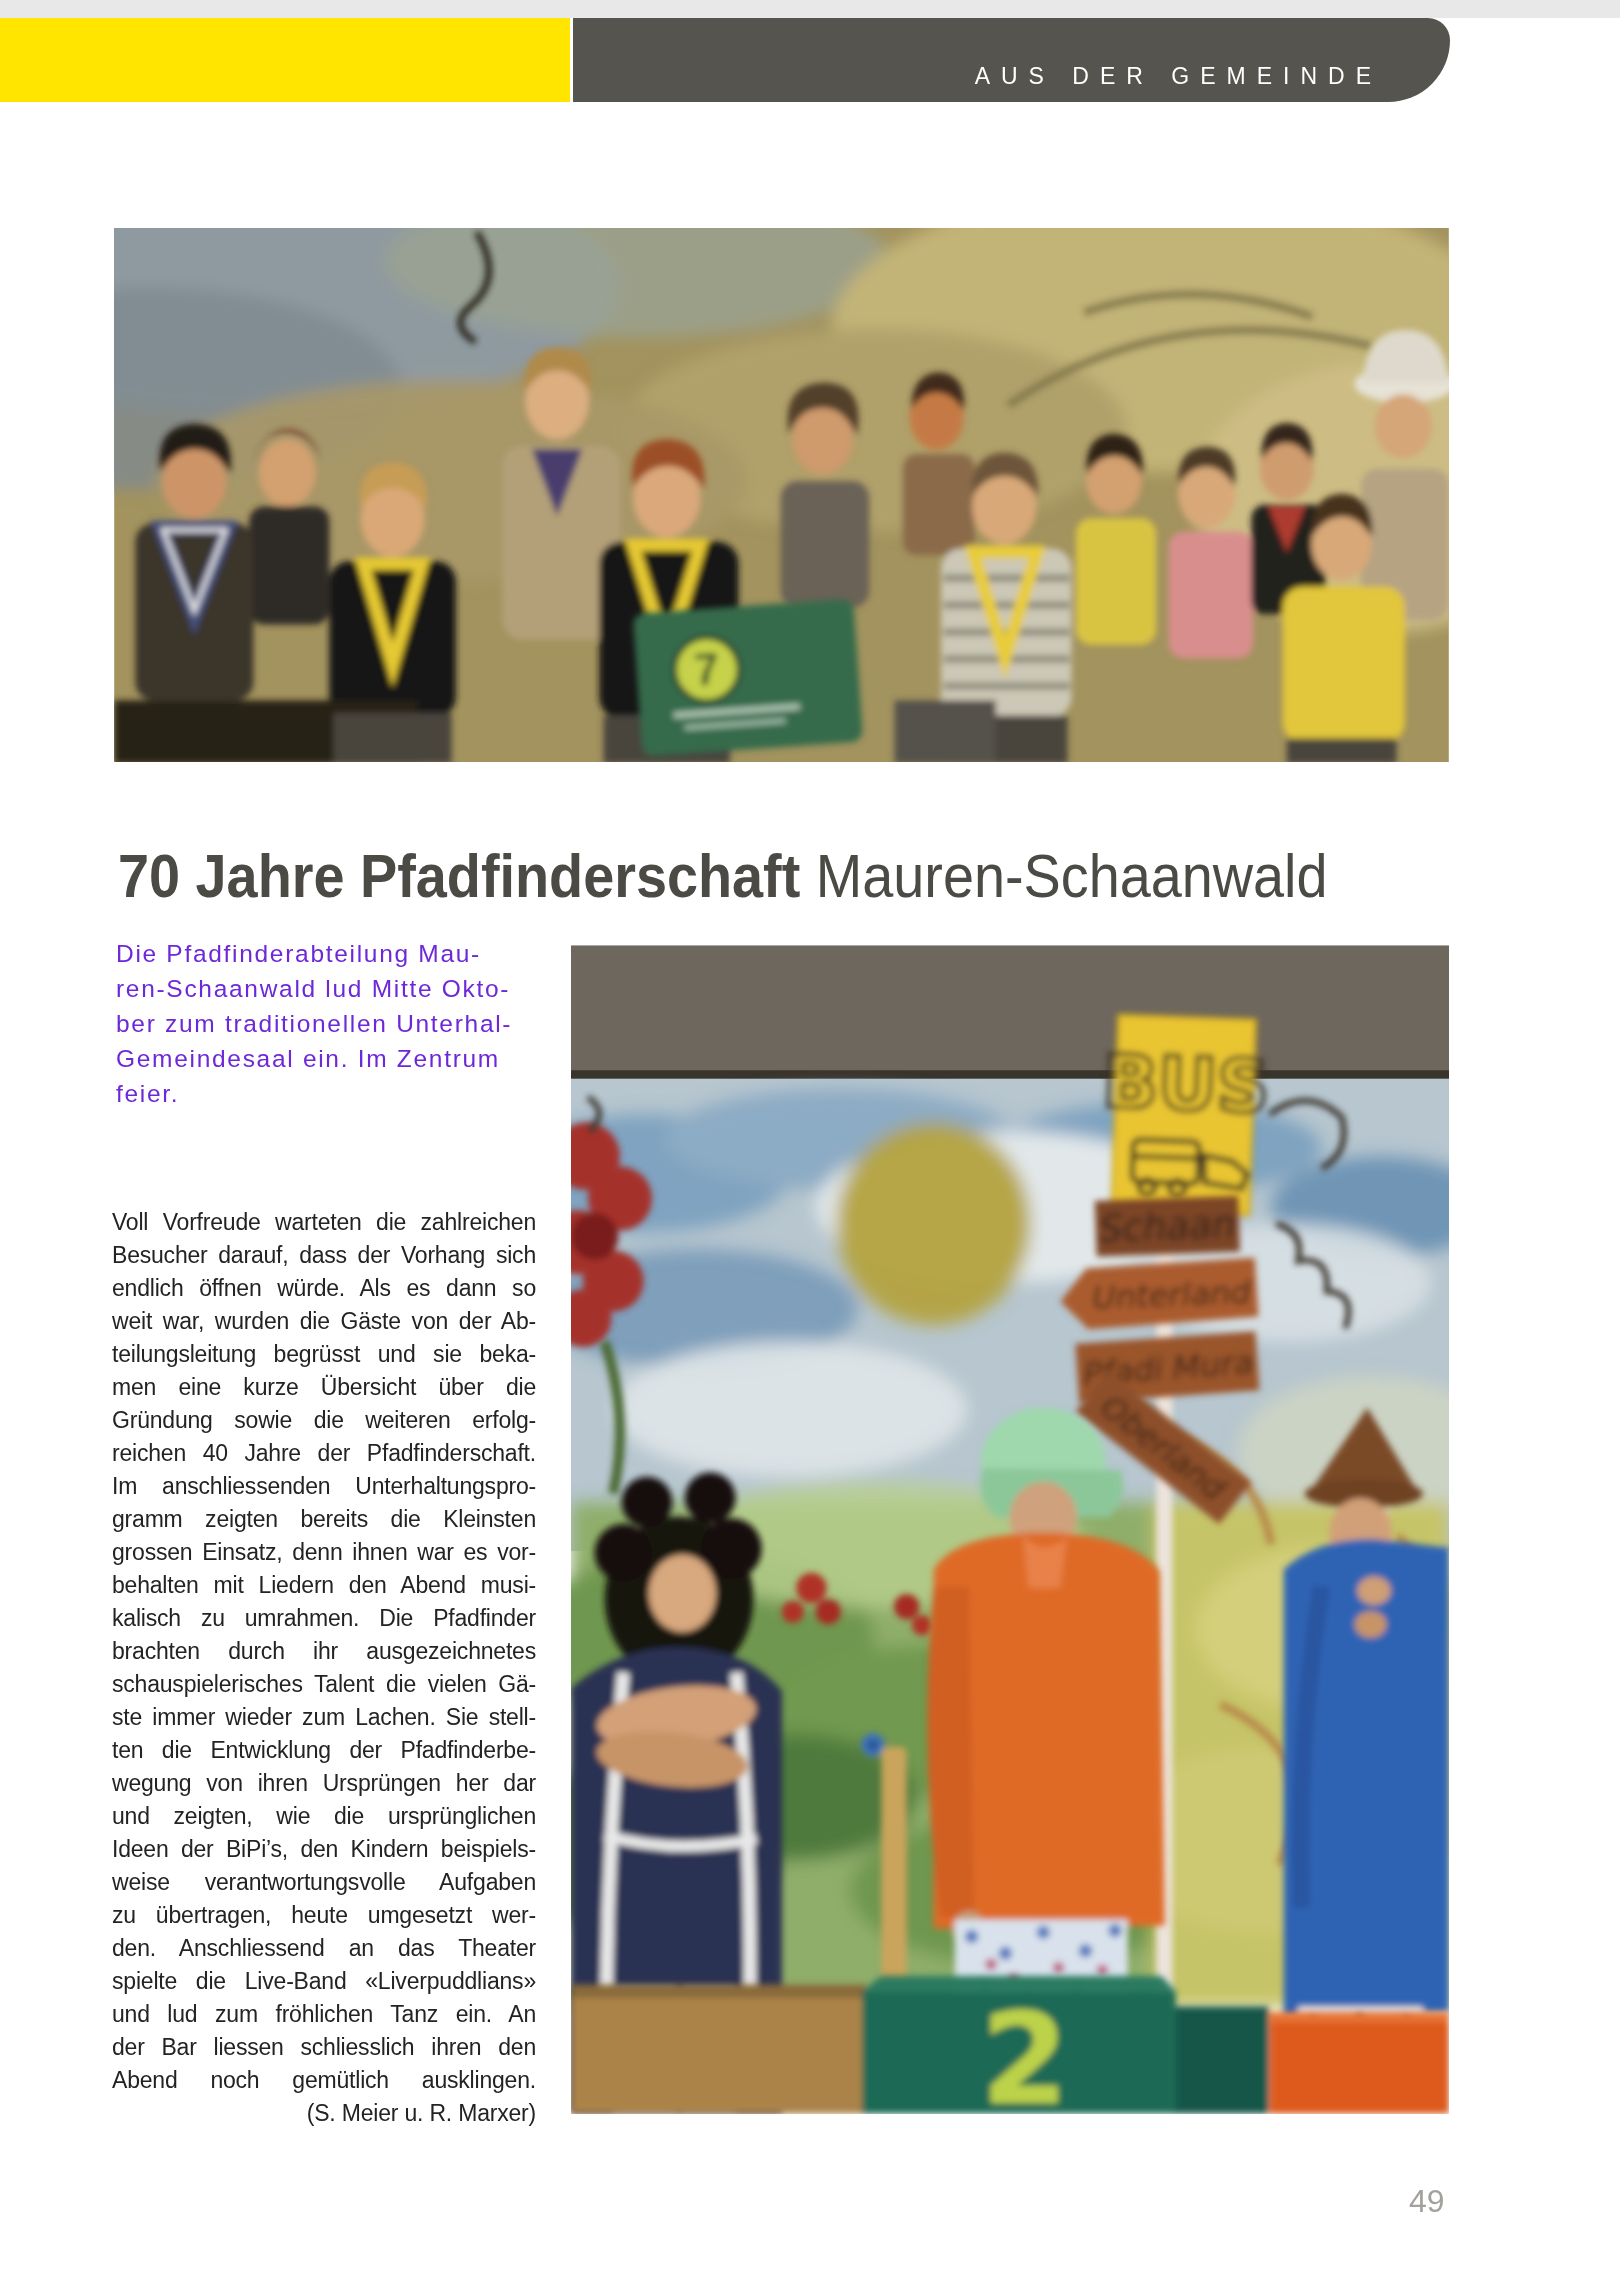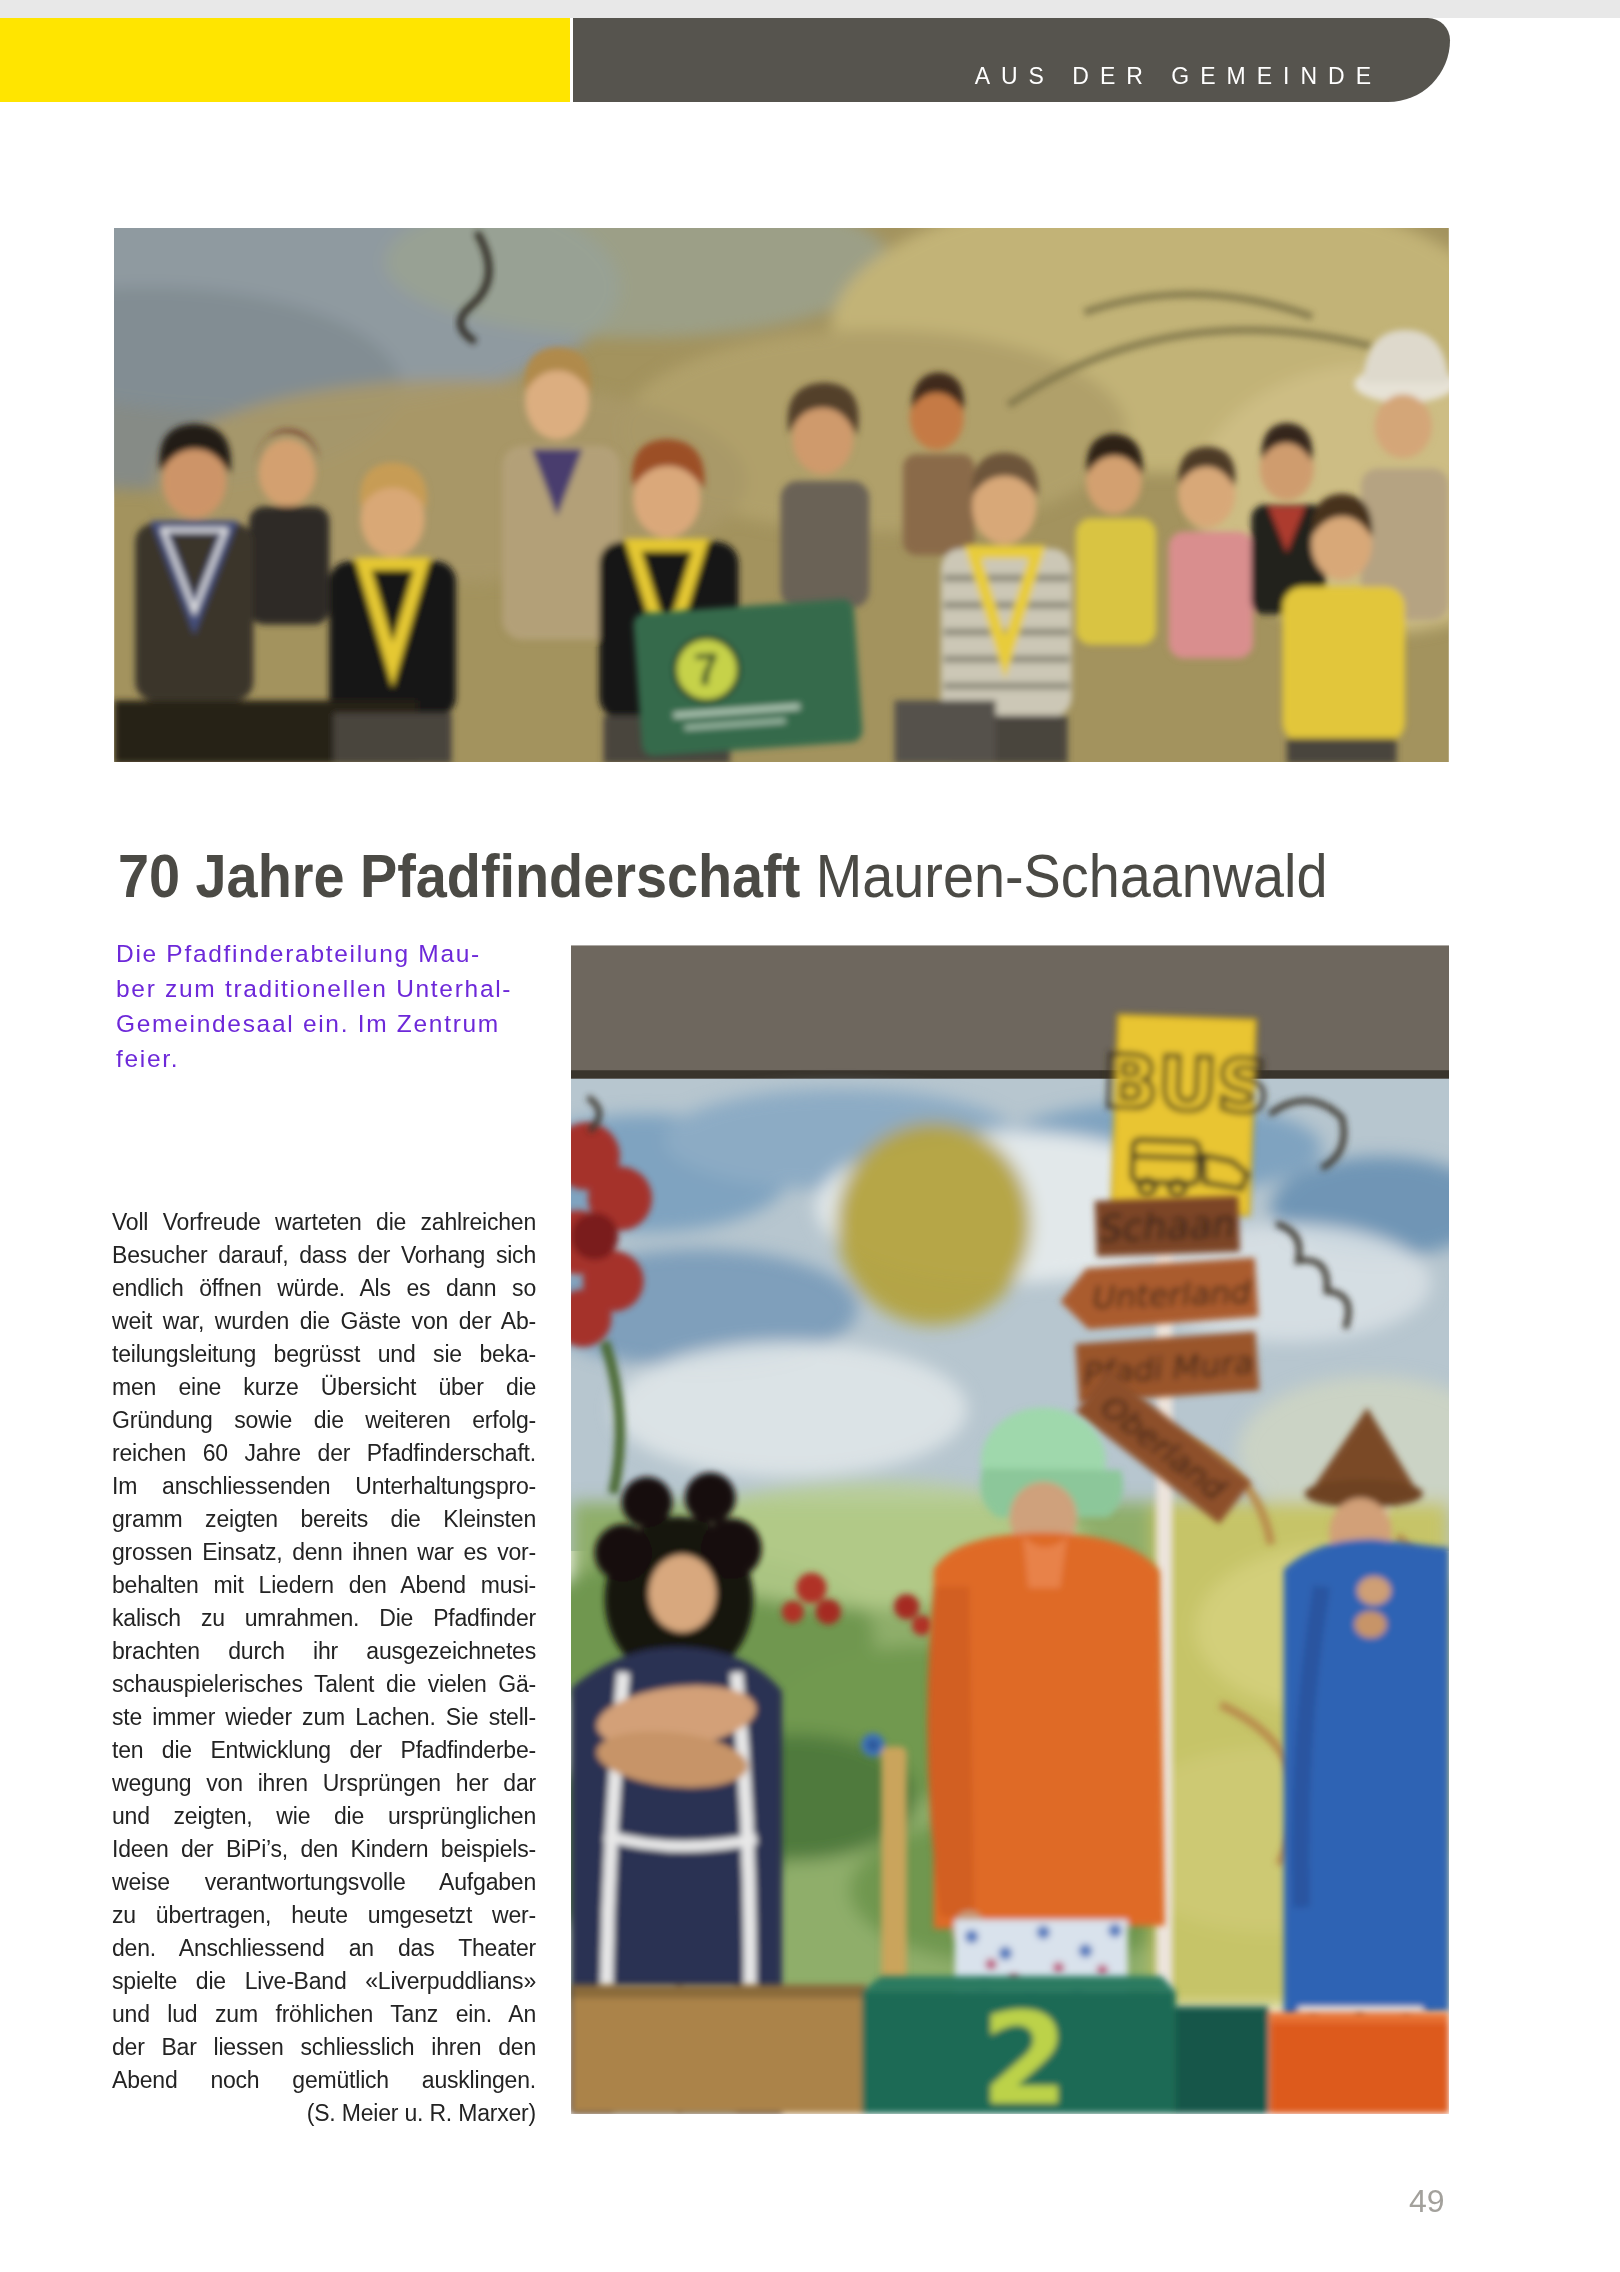--- a/index.html
+++ b/index.html
@@ -173,35 +173,36 @@
       </g>
     </svg>
   </div>
 
   <div class="headline">
     <span class="bold">70 Jahre Pfadfinderschaft</span><span class="light"> Mauren-Schaanwald</span>
   </div>
 
   <div class="intro">
       <div class="iline">Die Pfadfinderabteilung Mau-</div>
+      <div class="iline">ren-Schaanwald lud Mitte Okto-</div>
       <div class="iline">ber zum traditionellen Unterhal-</div>
       <div class="iline">Gemeindesaal ein. Im Zentrum</div>
       <div class="iline">feier.</div>
     </div>
 
   <div class="bodytext">
     <div>
         <div class="jline">Voll Vorfreude warteten die zahlreichen</div>
         <div class="jline">Besucher darauf, dass der Vorhang sich</div>
         <div class="jline">endlich öffnen würde. Als es dann so</div>
         <div class="jline">weit war, wurden die Gäste von der Ab-</div>
         <div class="jline">teilungsleitung begrüsst und sie beka-</div>
         <div class="jline">men eine kurze Übersicht über die</div>
         <div class="jline">Gründung sowie die weiteren erfolg-</div>
-        <div class="jline">reichen 60 Jahre der Pfadfinderschaft.</div>
+        <div class="jline">reichen 40 Jahre der Pfadfinderschaft.</div>
         <div class="jline">Im anschliessenden Unterhaltungspro-</div>
         <div class="jline">gramm zeigten bereits die Kleinsten</div>
         <div class="jline">grossen Einsatz, denn ihnen war es vor-</div>
         <div class="jline">behalten mit Liedern den Abend musi-</div>
         <div class="jline">kalisch zu umrahmen. Die Pfadfinder</div>
         <div class="jline">brachten durch ihr ausgezeichnetes</div>
         <div class="jline">schauspielerisches Talent die vielen Gä-</div>
         <div class="jline">ste immer wieder zum Lachen. Sie stell-</div>
         <div class="jline">ten die Entwicklung der Pfadfinderbe-</div>
         <div class="jline">wegung von ihren Ursprüngen her dar</div>

